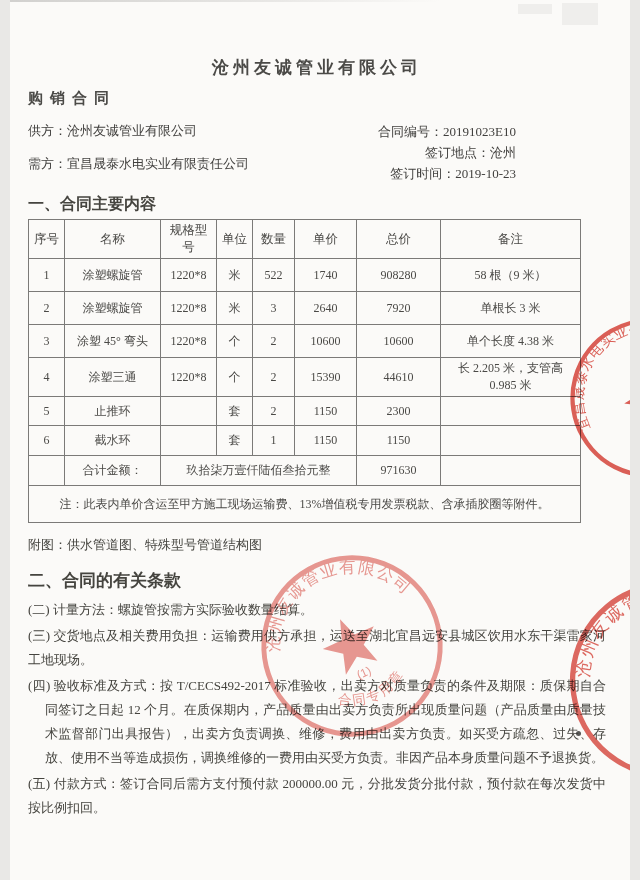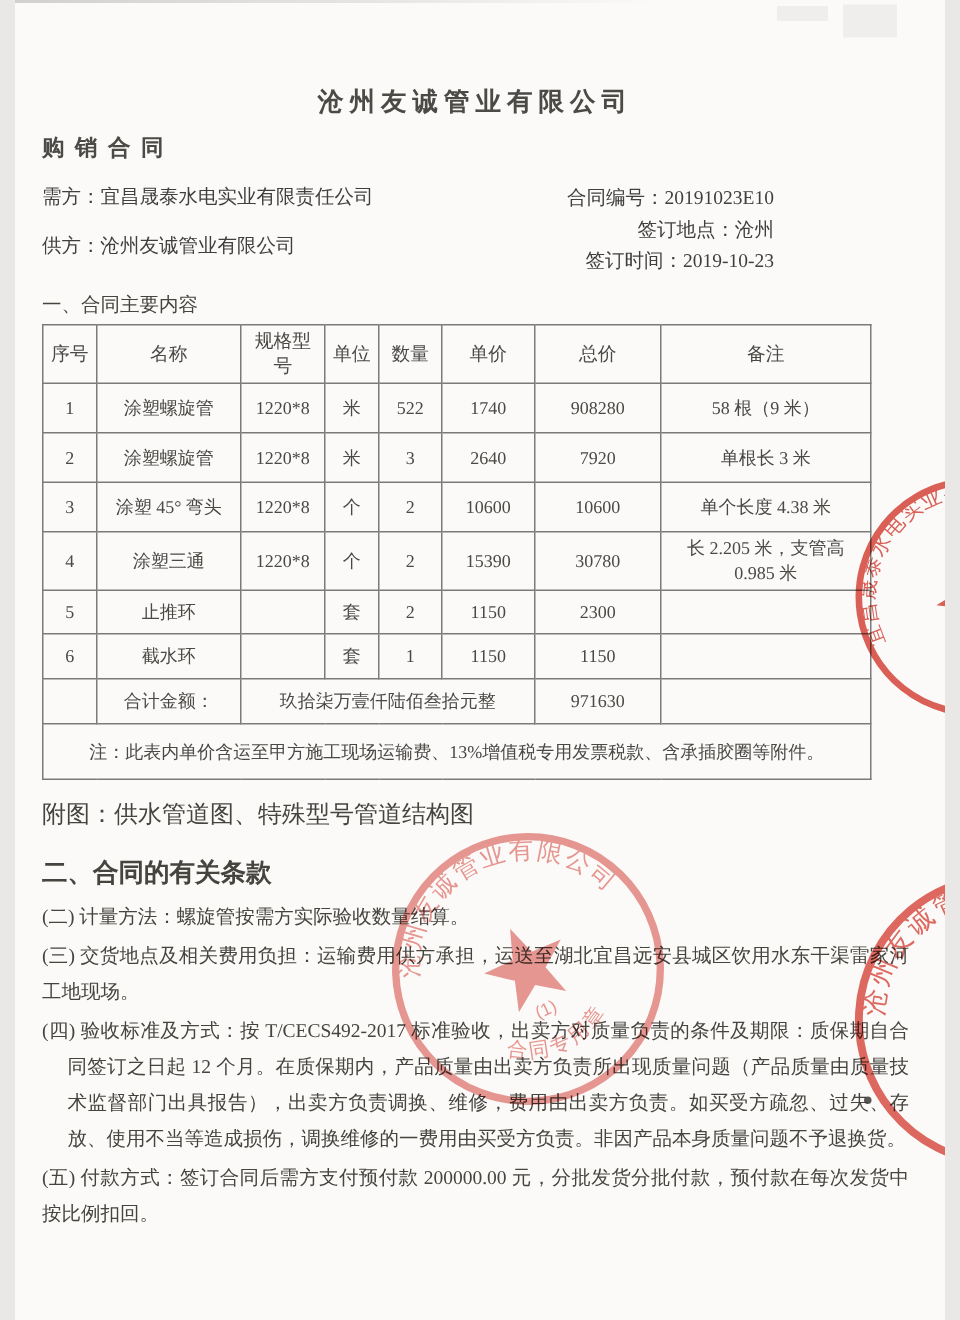--- a/index.html
+++ b/index.html
@@ -29,39 +29,39 @@
   .doc-title{
     font-size:15px;font-weight:600;letter-spacing:7px;
     color:#4b4a47;margin:10px 0 0 0;
   }
 
   .meta{display:flex;justify-content:space-between;margin-top:14px;font-size:13px;}
   .meta-left .meta-line{margin-bottom:15px;}
   .meta-right .meta-line{margin-bottom:2px;line-height:19px;text-align:right;}
   .meta-right{padding-right:90px;}
 
-  .sec-heading{font-size:13px;font-weight:400;color:#45443f;margin:6px 0 4px 0;}
+  .sec-heading{font-size:16px;font-weight:700;color:#45443f;margin:6px 0 4px 0;}
 
   table.items{
     border-collapse:collapse;table-layout:fixed;
     width:552px;font-size:12px;color:#4a4946;
   }
   table.items td,table.items th{
     border:1px solid #7b7a78;
     text-align:center;vertical-align:middle;
     padding:2px 3px;font-weight:normal;
     overflow:hidden;
   }
   th.h{height:26px;font-size:12.5px;}
   tr.r{height:33px;}
   tr.r4{height:36px;}
   tr.total-row{height:30px;}
   td.note-cell{height:32px;text-align:left;padding-left:4px;font-size:12px;}
 
-  .attach-line{font-size:16px;margin-top:13px;color:#45443f;}
+  .attach-line{font-size:13px;margin-top:13px;color:#45443f;}
   .sec2-heading{font-size:17px;font-weight:600;color:#45443f;margin:15px 0 6px 0;}
 
   .clause{font-size:13px;line-height:24px;margin:0 0 2px 0;color:#45443f;text-align:justify;}
   .clause.hanging{padding-left:17px;text-indent:-17px;}
 
   .stamp{position:absolute;color:#d8453b;mix-blend-mode:multiply;pointer-events:none;}
   .stamp svg{display:block;}
   .stamp-buyer{left:552px;top:310px;opacity:.85;transform:rotate(-30deg);}
   .stamp-supplier-center{left:244px;top:548px;opacity:.55;transform:rotate(-24deg);}
   .stamp-supplier-right{left:552px;top:574px;opacity:.8;transform:rotate(-18deg);}
@@ -76,24 +76,24 @@
   <div class="speck"></div>
 
   <div class="content">
 
     <p class="company-title">沧州友诚管业有限公司</p>
     <p class="doc-title">购销合同</p>
 
     <div class="meta">
       <div class="meta-left">
         <div class="meta-line">
+          <span>供方：</span><span>沧州友诚管业有限公司</span>
+        </div>
+        <div class="meta-line">
           <span>需方：</span><span>宜昌晟泰水电实业有限责任公司</span>
-        </div>
-        <div class="meta-line">
-          <span>供方：</span><span>沧州友诚管业有限公司</span>
         </div>
       </div>
       <div class="meta-right">
         <div class="meta-line">
           <span>合同编号：</span><span>20191023E10</span>
         </div>
         <div class="meta-line">
           <span>签订地点：</span><span>沧州</span>
         </div>
         <div class="meta-line">
@@ -156,21 +156,21 @@
         <td>10600</td>
         <td>单个长度 4.38 米</td>
       </tr>
       <tr class="r r4">
         <td>4</td>
         <td>涂塑三通</td>
         <td>1220*8</td>
         <td>个</td>
         <td>2</td>
         <td>15390</td>
-        <td>30780</td>
+        <td>44610</td>
         <td>长 2.205 米，支管高 0.985 米</td>
       </tr>
       <tr class="r" style="height:29px">
         <td>5</td>
         <td>止推环</td>
         <td></td>
         <td>套</td>
         <td>2</td>
         <td>1150</td>
         <td>2300</td>

